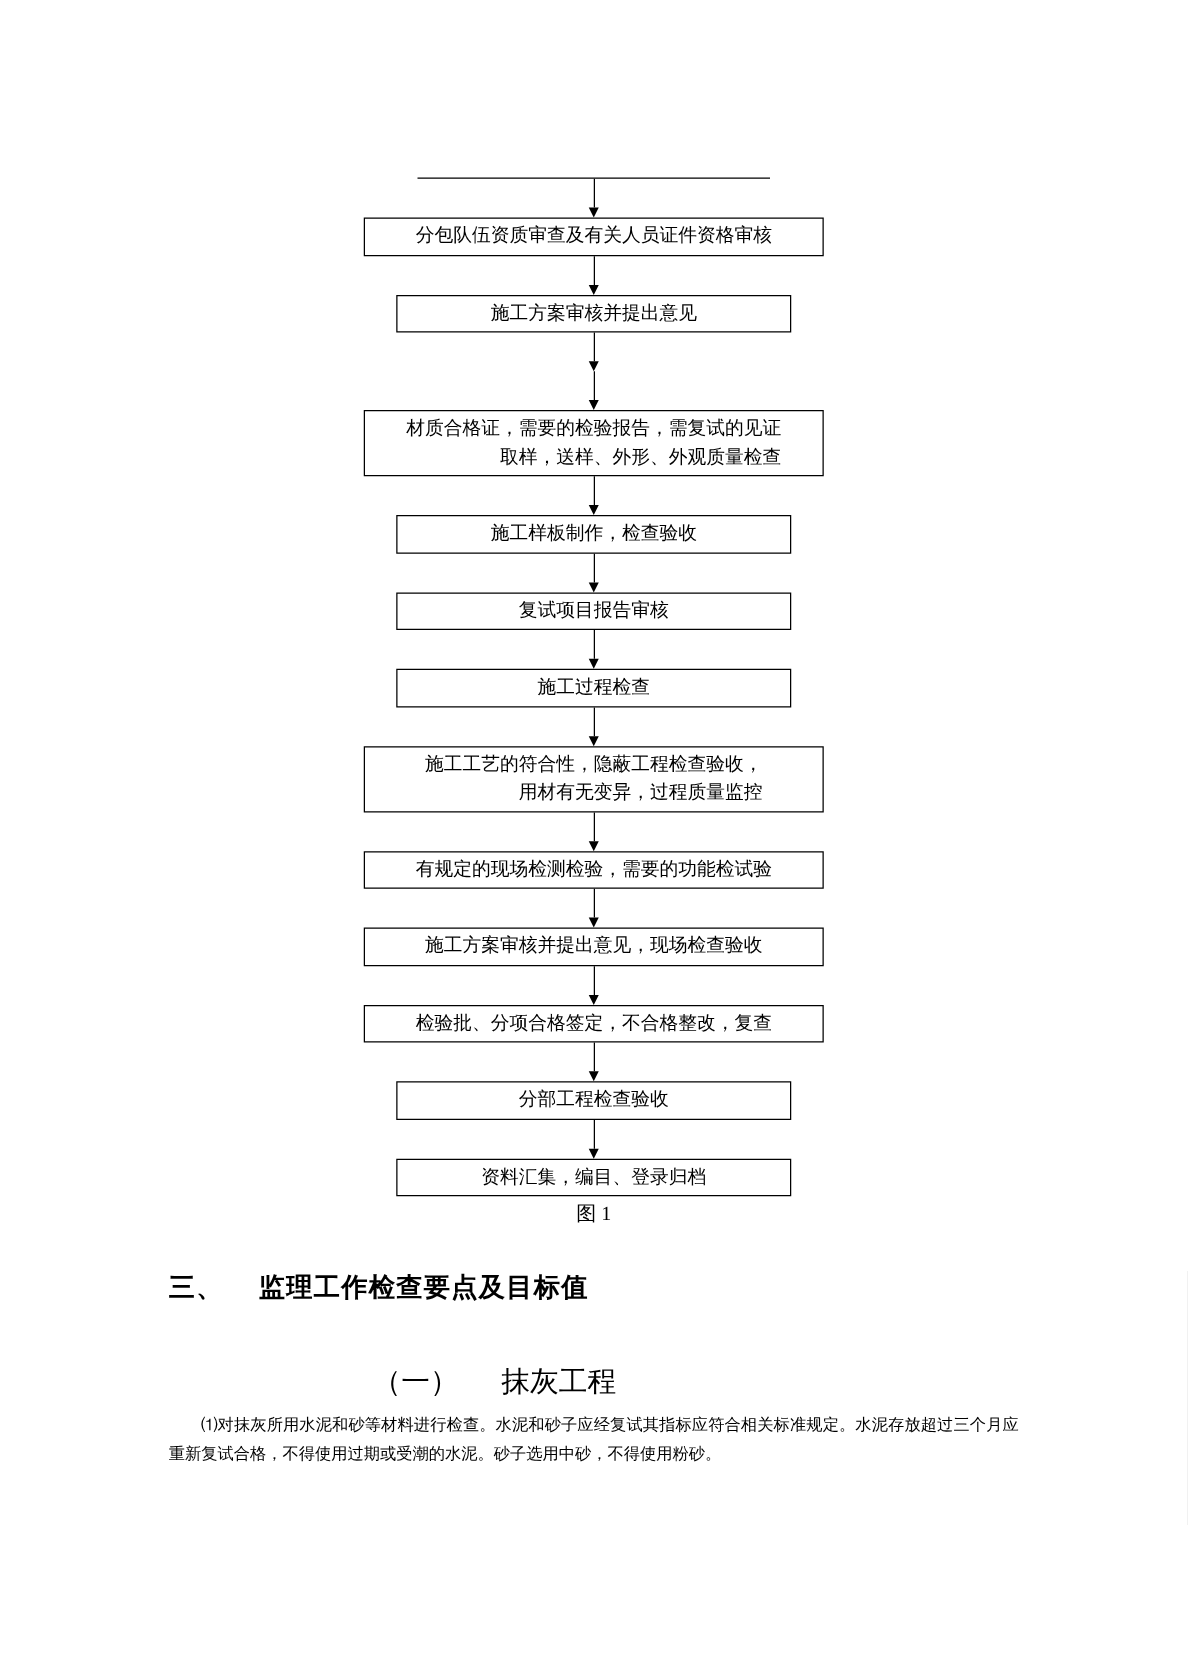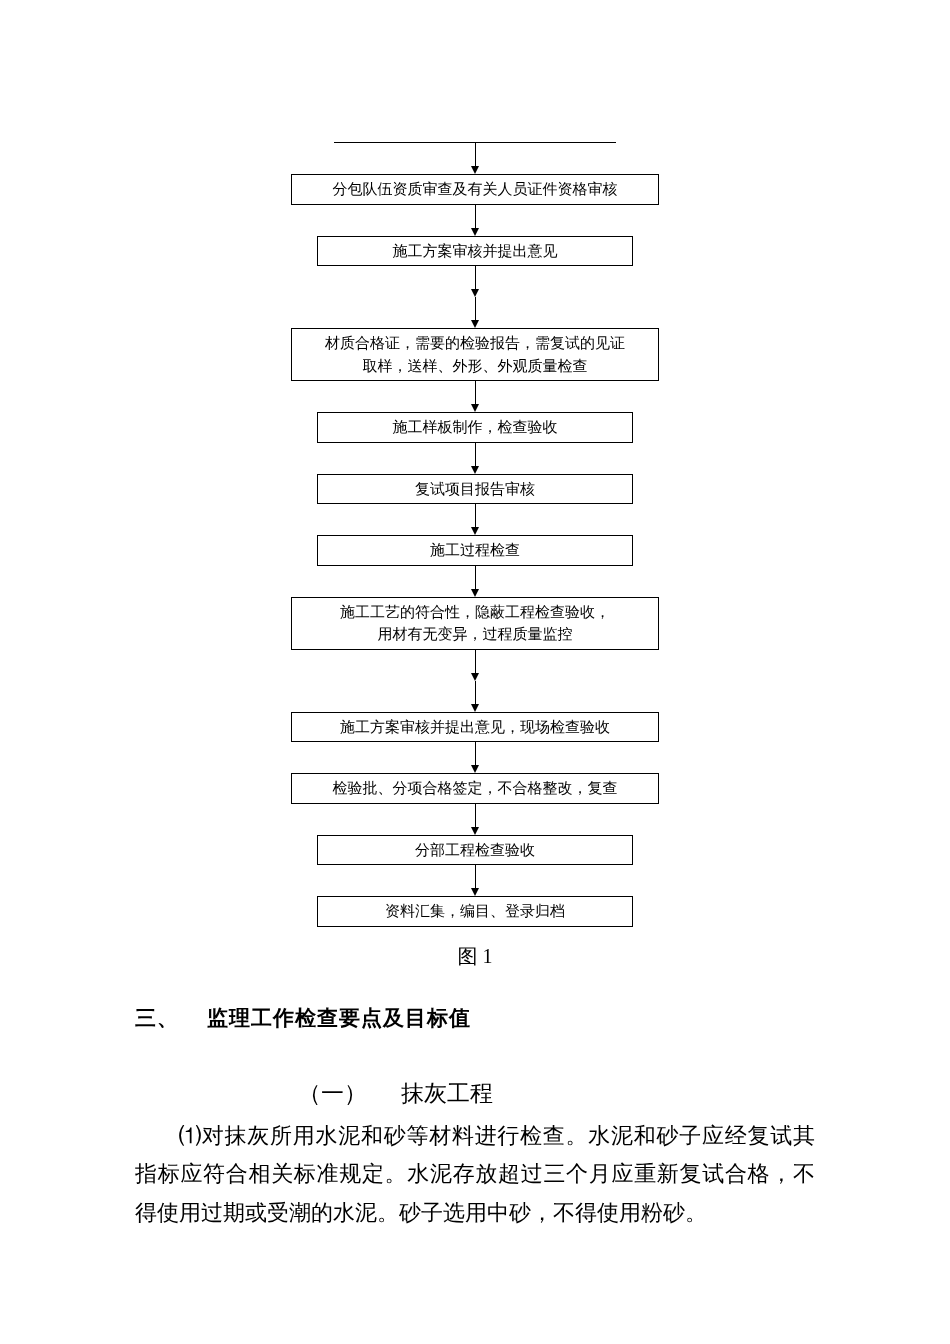--- a/index.html
+++ b/index.html
@@ -21,53 +21,53 @@
   .flow-arrow .line { flex:1; width:1px; background:#000; }
   .flow-arrow .head {
     width:0; height:0;
     border-left:4px solid transparent;
     border-right:4px solid transparent;
     border-top:8px solid #000;
   }
   .flow-box {
     box-sizing:border-box;
     border:1px solid #000;
-    text-align:center;
+    text-align:right;
     font-size:15px;
     line-height:1.5;
     padding:3px 8px;
     min-height:30px;
     display:flex; align-items:center; justify-content:center;
     white-space:pre-line;
   }
   .flow-box.narrow { width:316px; }
   .flow-box.wide { width:368px; }
   .fig-caption {
-    margin-top:16px;
-    font-size:20px;
+    margin-top:4px;
+    font-size:16px;
     text-align:center;
   }
   .content { padding:0 135px; }
   .section-heading {
     margin:34px 0 0 0;
     font-family:"Liberation Sans", sans-serif;
     font-weight:bold;
     font-size:21px;
     letter-spacing:1px;
   }
   .section-heading .heading-num { margin-right:28px; }
   .subsection-heading {
     margin:46px 0 0 163px;
     font-size:23px;
     font-weight:normal;
   }
   .subsection-heading .sub-num { margin-right:34px; }
   .body-paragraph {
     margin:8px 0 4px 0;
-    font-size:22px;
+    font-size:13px;
     line-height:1.75;
     text-indent:2em;
     text-align:justify;
   }
 </style>
 </head>
 <body>
 
 <div class="page">
 
@@ -112,20 +112,21 @@
         <div class="flow-arrow">
           <span class="line"></span>
           <span class="head"></span>
         </div>
         <div class="flow-box wide">施工工艺的符合性，隐蔽工程检查验收，
 用材有无变异，过程质量监控</div>
         <div class="flow-arrow">
           <span class="line"></span>
           <span class="head"></span>
         </div>
+        <div class="flow-box wide">有规定的现场检测检验，需要的功能检试验</div>
         <div class="flow-arrow">
           <span class="line"></span>
           <span class="head"></span>
         </div>
         <div class="flow-box wide">施工方案审核并提出意见，现场检查验收</div>
         <div class="flow-arrow">
           <span class="line"></span>
           <span class="head"></span>
         </div>
         <div class="flow-box wide">检验批、分项合格签定，不合格整改，复查</div>

